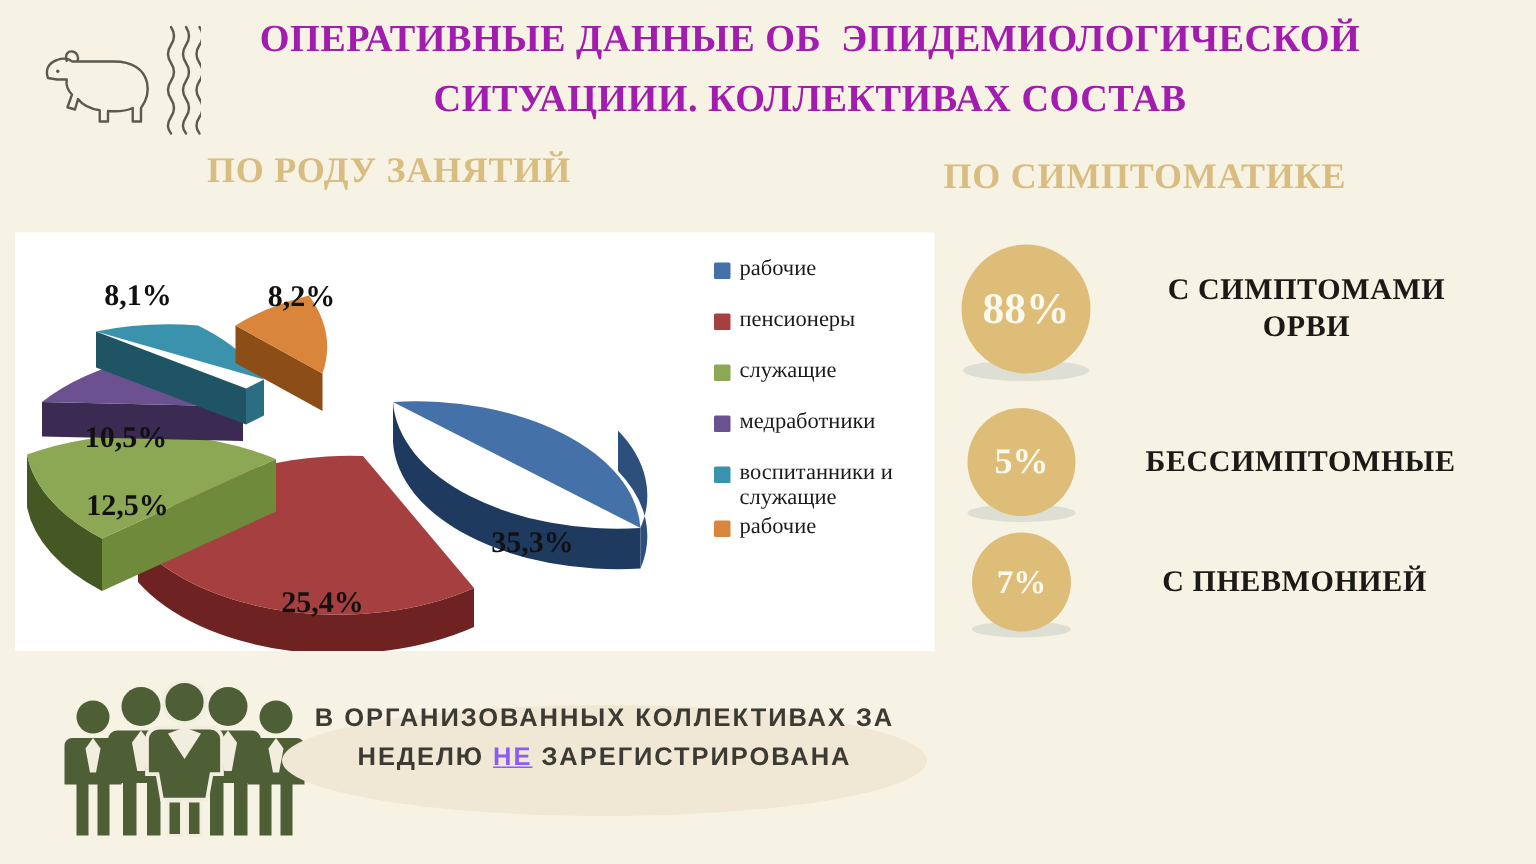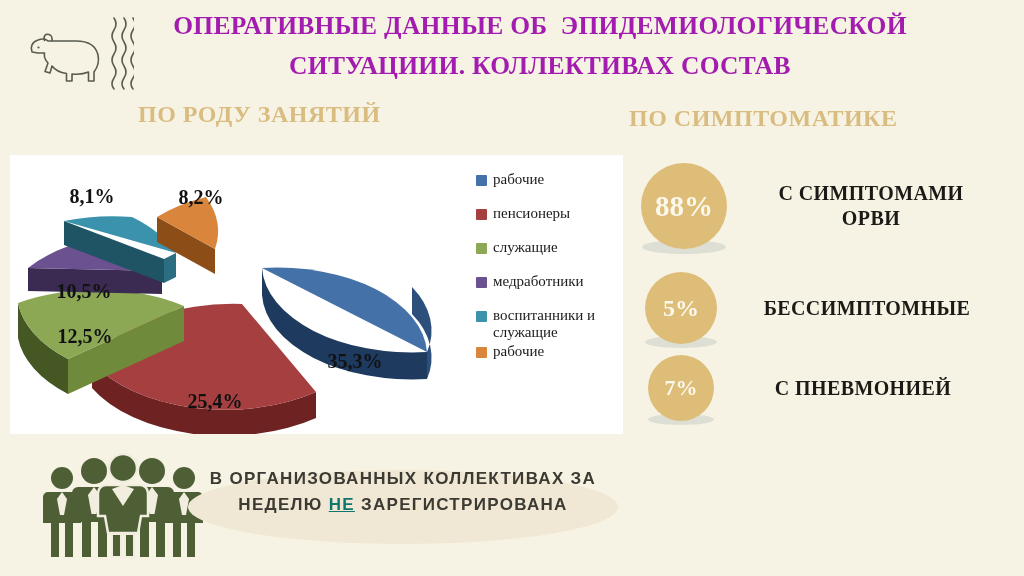--- a/index.html
+++ b/index.html
@@ -150,21 +150,21 @@
     width: 434px;
     text-align: center;
     font-family: "Liberation Sans", sans-serif;
     font-weight: bold;
     font-size: 17px;
     letter-spacing: 1.3px;
     line-height: 26px;
     color: #3B3A33;
   }
   #footer-text .ln { display: block; white-space: pre; }
-  #footer-text .hl { color: #0f766e; text-decoration: underline; }
+  #footer-text .hl { color: #8b5cf6; text-decoration: underline; }
 </style>
 </head>
 <body>
 
 <div id="page">
 
   <svg id="logo" viewBox="0 0 120 92">
     <g fill="none" stroke="#5A5A4E" stroke-width="1.6" stroke-linejoin="round" stroke-linecap="round">
       <path d="M18 44 C16 39 18 34 24 32 C28 30.5 32 31 34 33 L62 33 C74 33 82 38 84 47
                C85.5 54 83 60 80 64 L80 73 L74.5 73 L74.5 64

